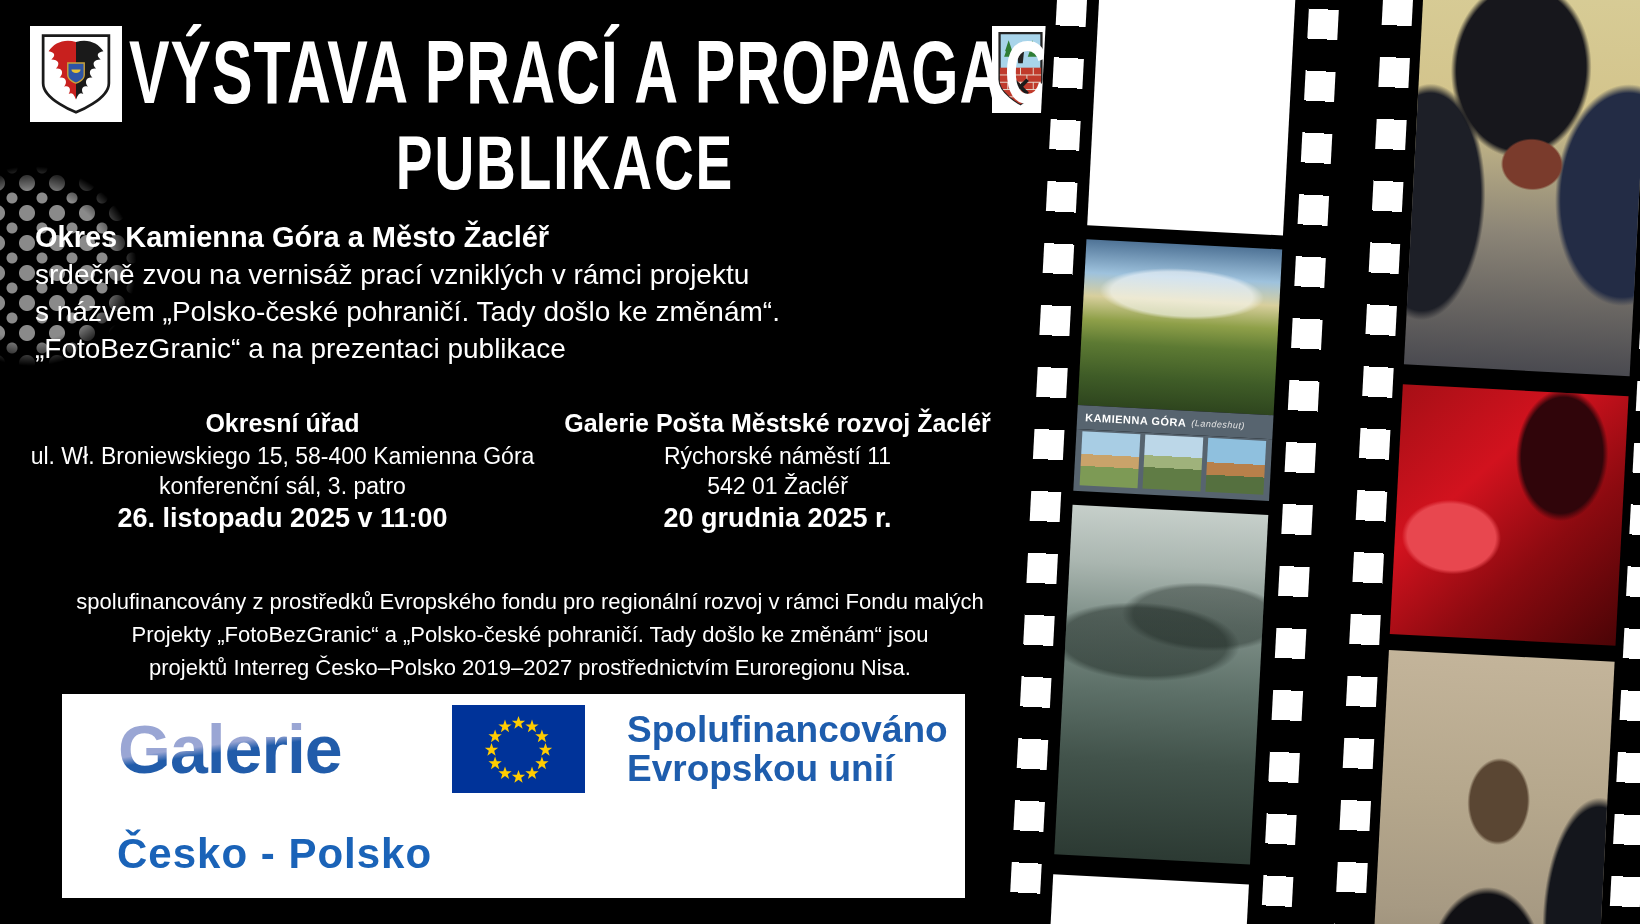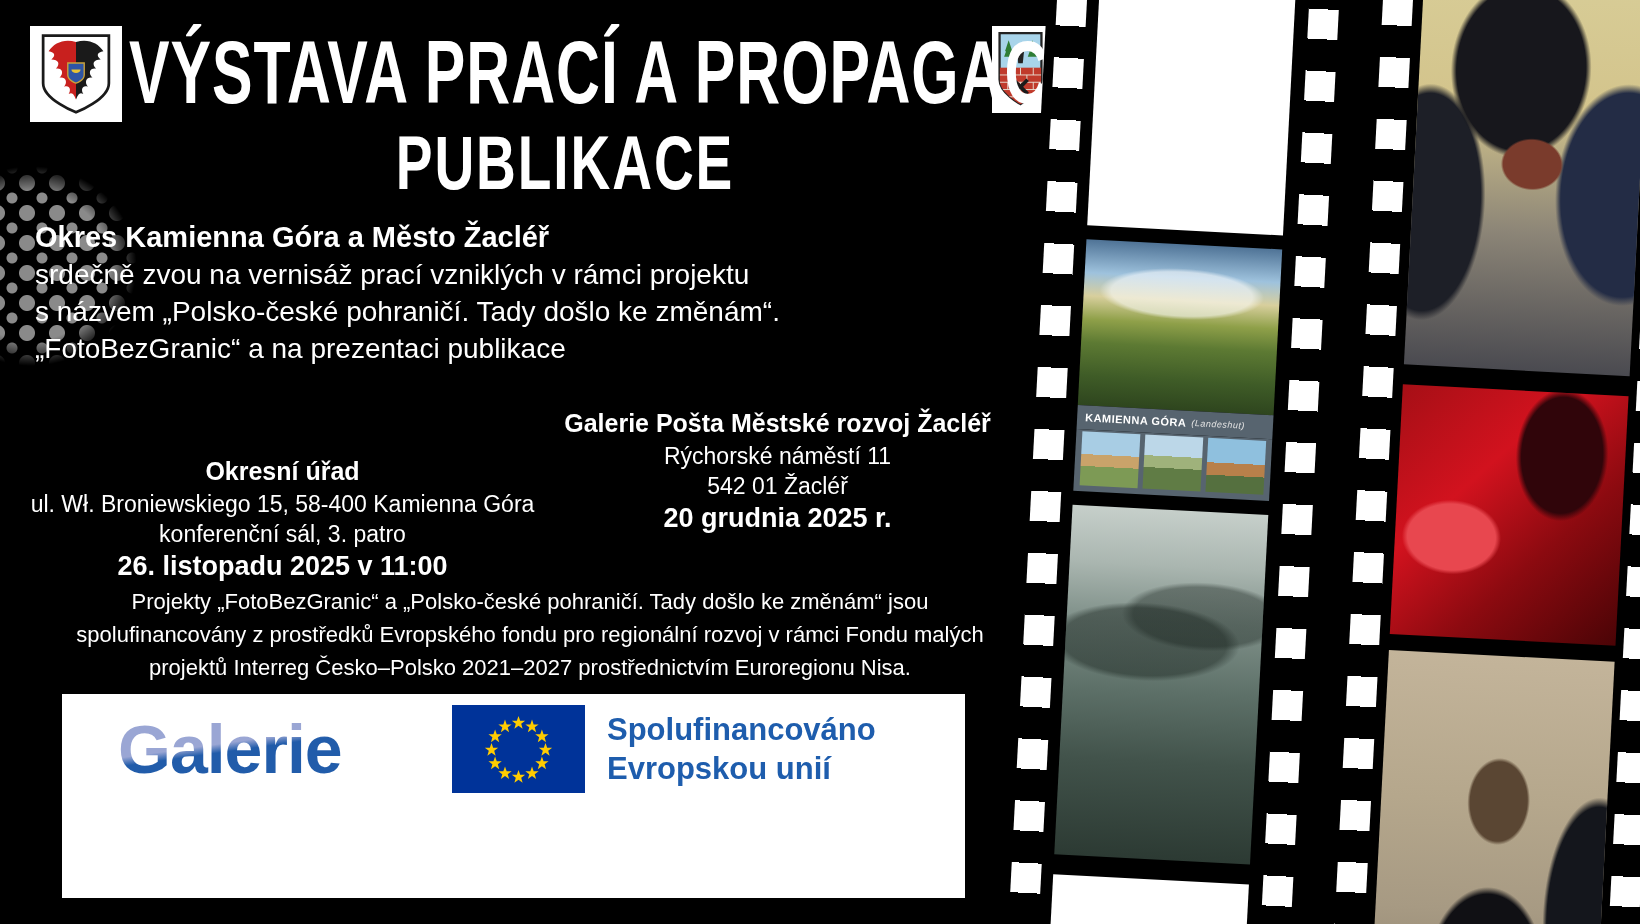--- a/index.html
+++ b/index.html
@@ -33,37 +33,37 @@
     position:absolute;left:120px;top:118px;width:890px;text-align:center;
     font-size:58px;font-weight:bold;letter-spacing:2px;
     transform:scale(0.95,1.32);transform-origin:top center;
   }
   
   .intro{position:absolute;left:35px;top:219px;width:980px;line-height:37px;font-size:28px;}
   .intro .organizers{font-weight:bold;font-size:29px;}
   .intro span{display:block;}
   
   .venue{position:absolute;text-align:center;font-size:23px;line-height:30px;}
-  .venue-left{left:25px;top:408px;width:515px;margin-top:48px;}
+  .venue-left{left:25px;top:408px;width:515px;}
   .venue-right{left:545px;top:408px;width:465px;}
   .venue .v-name{font-weight:bold;font-size:25px;margin-bottom:3px;}
   .venue .v-date{font-weight:bold;font-size:27px;margin-top:2px;}
   .venue span{display:block;}
   
   .funding{position:absolute;left:60px;top:585px;width:940px;text-align:center;font-size:22px;line-height:33px;}
   .funding span{display:block;}
   
   .logo-box{position:absolute;left:62px;top:694px;width:903px;height:204px;background:#fff;}
   .interreg-wordmark{
     position:absolute;left:56px;top:16px;font-size:68px;font-weight:bold;letter-spacing:-1px;
     background:linear-gradient(172deg,#9aa6d4 0 44%,#215caa 52%);
     -webkit-background-clip:text;background-clip:text;color:transparent;
   }
   .eu-flag{position:absolute;left:390px;top:11px;width:133px;height:88px;}
-  .cofunded{position:absolute;left:545px;top:16px;font-size:31px;font-weight:bold;color:#1e5dad;line-height:39px;}
+  .cofunded{position:absolute;left:565px;top:16px;font-size:37px;font-weight:bold;color:#1e5dad;line-height:39px;}
   .cofunded span{display:block;}
   .program-name{position:absolute;left:55px;top:136px;font-size:42px;font-weight:bold;color:#1a63b8;letter-spacing:1px;}
   
   .strip{position:absolute;top:-60px;height:1080px;background:#000;transform:rotate(3deg);}
   .strip1{left:1022px;width:300px;}
   .strip2{left:1348px;width:322px;}
   .holes{position:absolute;top:0;bottom:0;width:30px;
     background-image:repeating-linear-gradient(to bottom,#fff 0 30px,transparent 30px 62px);}
   .holes.h-left{left:10px;}
   .holes.h-right{right:8px;}
@@ -172,23 +172,23 @@
   </div>
 
   <div class="venue venue-right">
     <span class="v-name">Galerie Pošta Městské rozvoj Žacléř</span>
     <span>Rýchorské náměstí 11</span>
     <span>542 01 Žacléř</span>
     <span class="v-date">20 grudnia 2025 r.</span>
   </div>
 
   <div class="funding">
+    <span>spolufinancovány z prostředků Evropského fondu pro regionální rozvoj v rámci Fondu malých</span>
     <span>Projekty „FotoBezGranic“ a „Polsko-české pohraničí. Tady došlo ke změnám“ jsou</span>
-    <span>spolufinancovány z prostředků Evropského fondu pro regionální rozvoj v rámci Fondu malých</span>
-    <span>projektů Interreg Česko–Polsko 2021–2027 prostřednictvím Euroregionu Nisa.</span>
+    <span>projektů Interreg Česko–Polsko 2019–2027 prostřednictvím Euroregionu Nisa.</span>
   </div>
 
   <div class="logo-box">
     <div class="interreg-wordmark">Galerie</div>
     <svg class="eu-flag" viewBox="0 0 133 88">
       <rect width="133" height="88" fill="#003399"></rect>
       <defs>
         <path id="star" d="M0,-7 L1.66,-2.19 L6.66,-2.19 L2.71,0.73 L4.11,5.66 L0,2.71 L-4.11,5.66 L-2.71,0.73 L-6.66,-2.19 L-1.66,-2.19 Z" fill="#FFCC00"></path>
       </defs>
       <use href="#star" x="66.5" y="18"></use>
@@ -201,20 +201,21 @@
       <use href="#star" x="53" y="68.4"></use>
       <use href="#star" x="43.1" y="58.5"></use>
       <use href="#star" x="39.5" y="45"></use>
       <use href="#star" x="43.1" y="31.5"></use>
       <use href="#star" x="53" y="21.6"></use>
     </svg>
     <div class="cofunded">
       <span>Spolufinancováno</span>
       <span>Evropskou unií</span>
     </div>
+    <div class="program-name">Česko - Polsko</div>
   </div>
 
   <div class="strip strip1">
     <div class="holes h-left"></div>
     <div class="holes h-right"></div>
     <div class="frames">
       <div class="frame blank" style="height:290px"></div>
       <div class="frame postcard f-gap14">
         <div class="pc-photo"></div>
         <div class="pc-caption">

